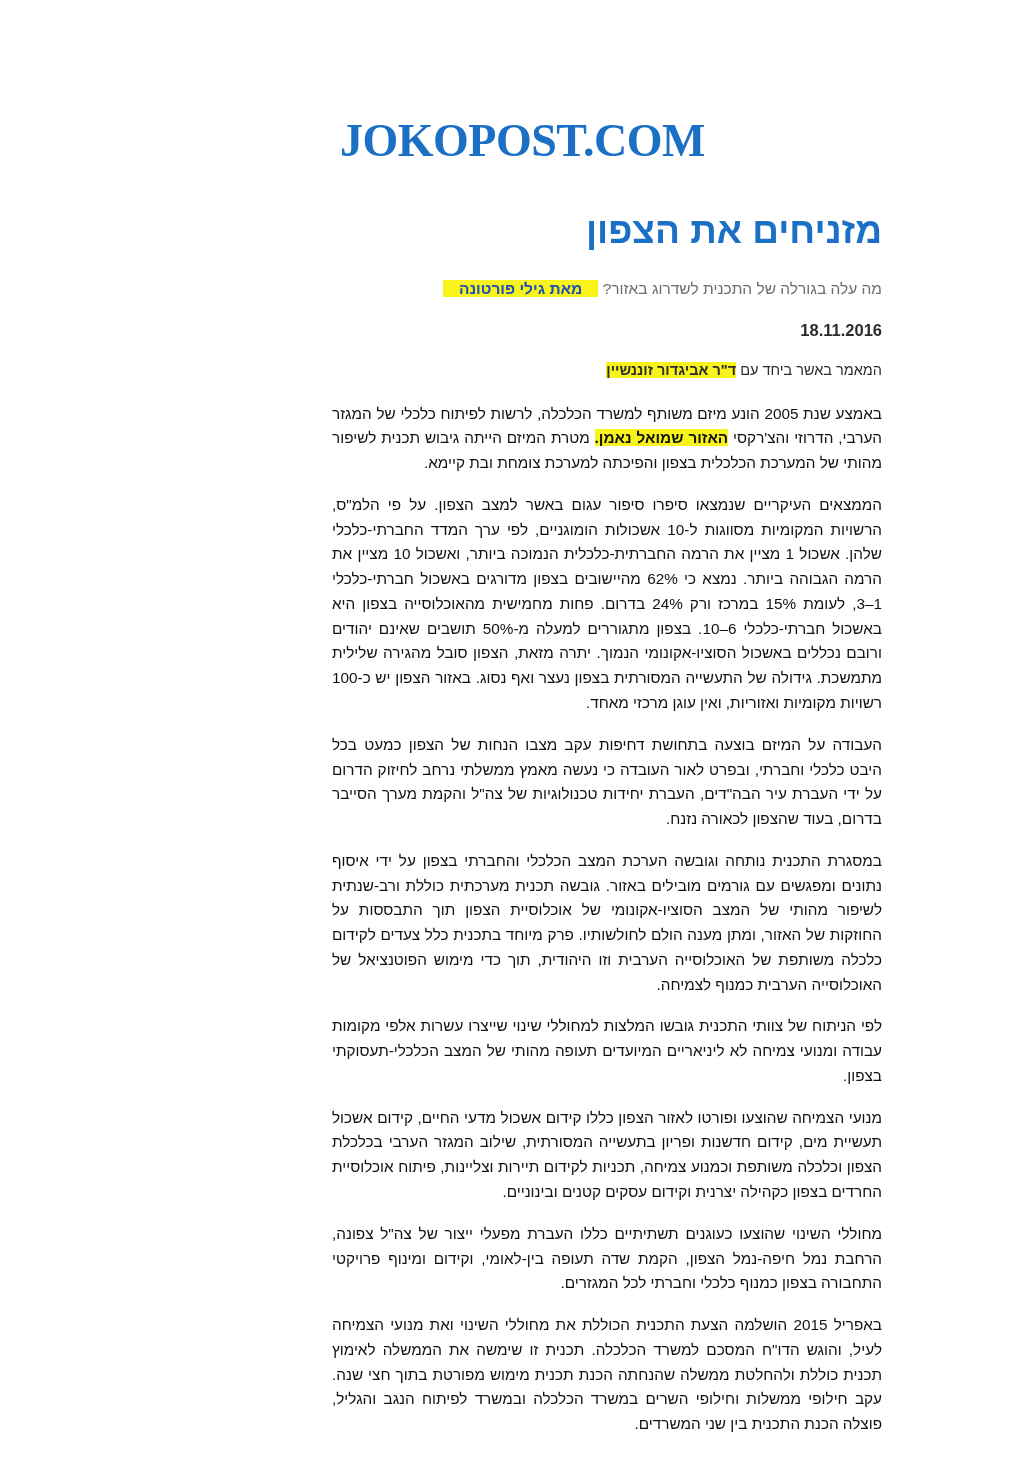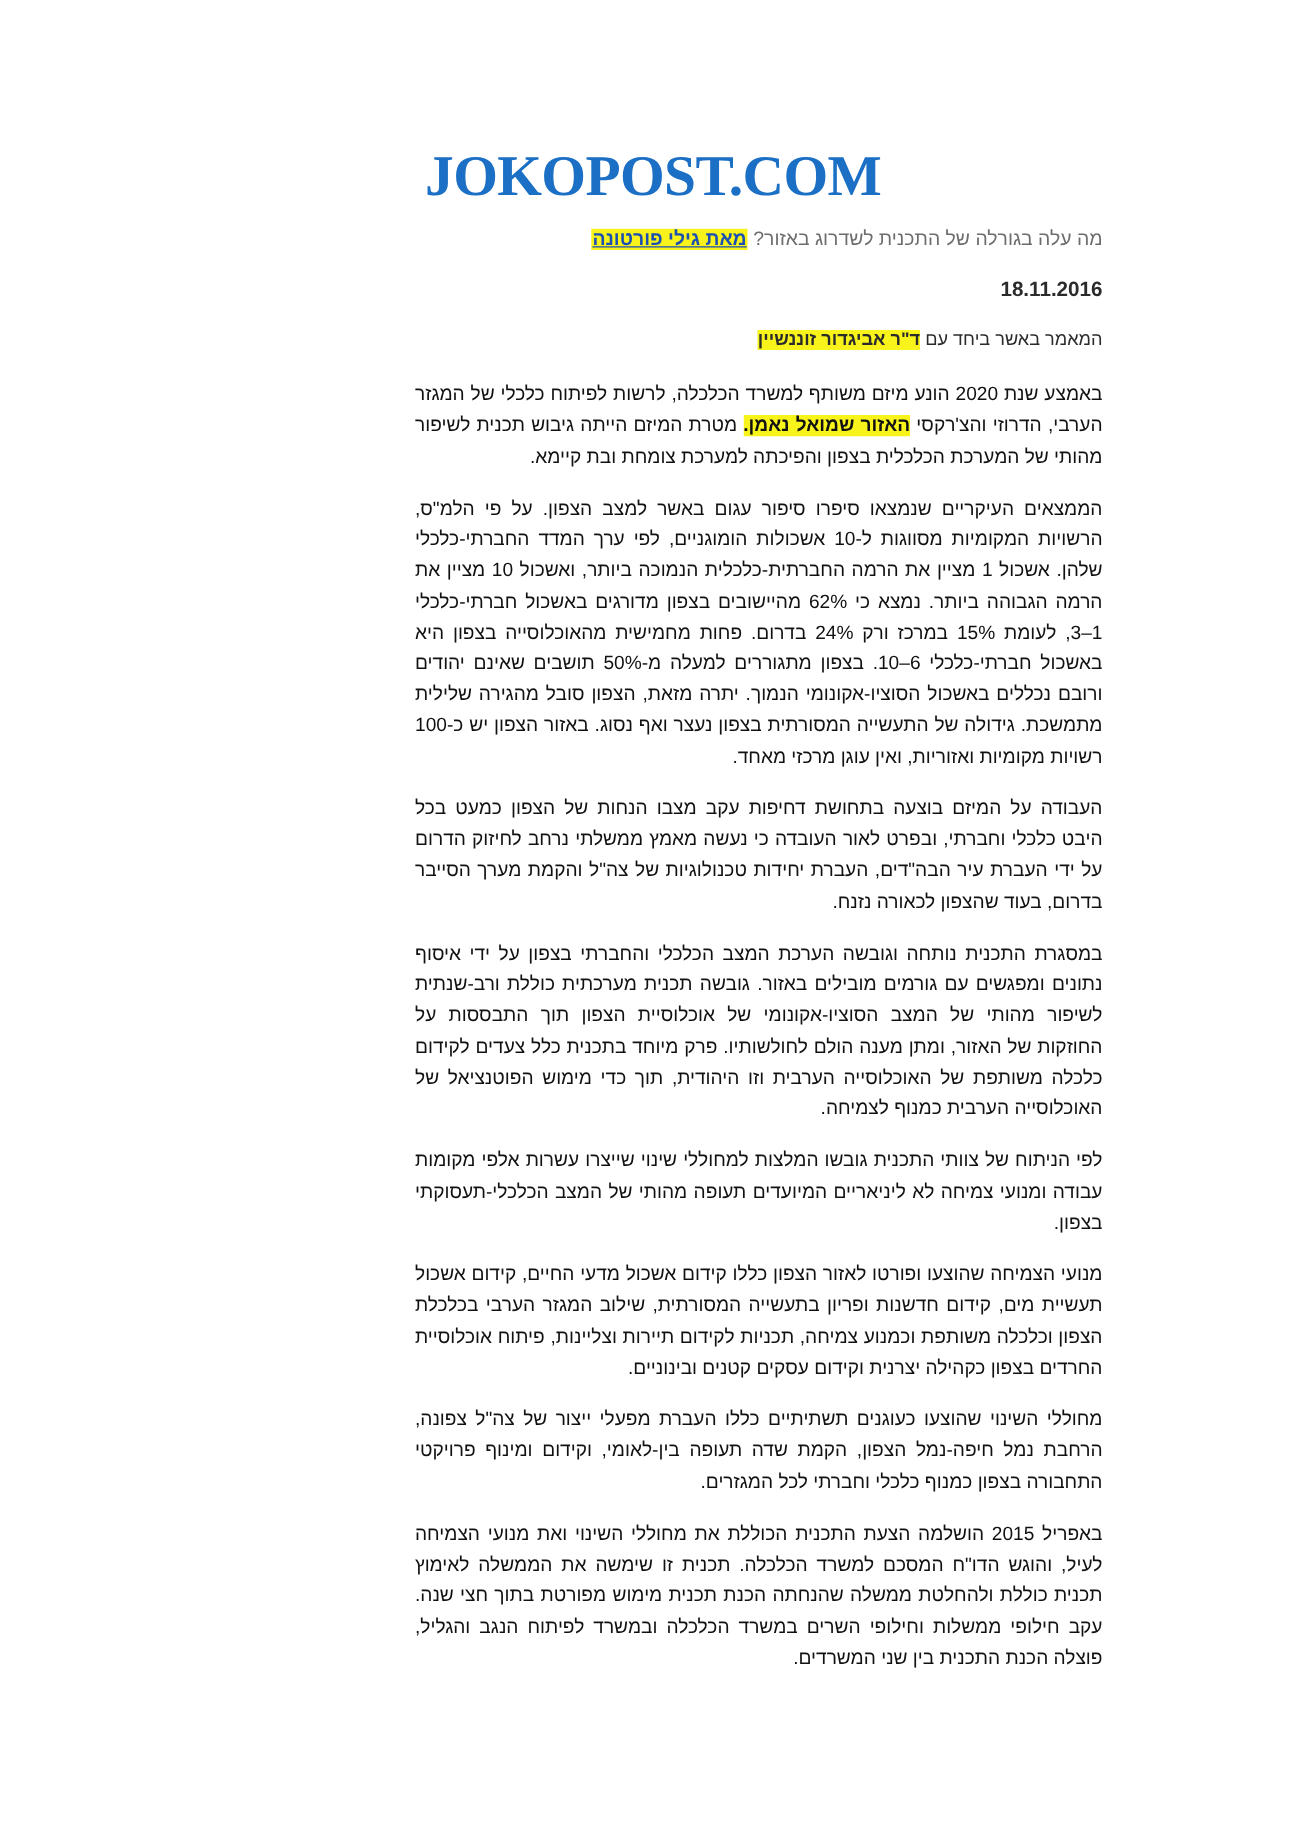--- a/index.html
+++ b/index.html
@@ -53,22 +53,21 @@
     text-align: right;
     font-size: 15.5px;
     color: #6d6d6d;
     direction: rtl;
     line-height: 1.5;
   }
   .subhead .byline {
     background: #f7f31b;
     color: #1b4fb4;
     font-weight: bold;
-    text-decoration: underline;
-    padding: 0 1px;
+    padding: 0 16px;
   }
   .date {
     margin-top: 20px;
     text-align: right;
     font-size: 16.5px;
     font-weight: bold;
     color: #2b2b2b;
     direction: rtl;
   }
   .coauthor {
@@ -108,35 +107,36 @@
 <body>
 
 <div class="page">
 
   <div class="masthead">
     <span class="logo">JOKOPOST.COM</span>
   </div>
 
   <div class="content">
 
+    <h1 class="headline">מזניחים את הצפון</h1>
 
     <div class="subhead">
       <span>מה עלה בגורלה של התכנית לשדרוג באזור?</span>
       <span class="byline">מאת גילי פורטונה</span>
     </div>
 
     <div class="date">18.11.2016</div>
 
     <div class="coauthor">
       <span>המאמר באשר ביחד עם</span>
       <span class="hl">ד"ר אביגדור זוננשיין</span>
     </div>
 
     <div class="body" id="article-body">
-        <p><span>באמצע שנת 2020 הונע מיזם משותף למשרד הכלכלה, לרשות לפיתוח כלכלי של המגזר הערבי, הדרוזי והצ'רקסי </span><span class="hl-bold">האזור שמואל נאמן.</span><span> מטרת המיזם הייתה גיבוש תכנית לשיפור מהותי של המערכת הכלכלית בצפון והפיכתה למערכת צומחת ובת קיימא.</span></p>
+        <p><span>באמצע שנת 2005 הונע מיזם משותף למשרד הכלכלה, לרשות לפיתוח כלכלי של המגזר הערבי, הדרוזי והצ'רקסי </span><span class="hl-bold">האזור שמואל נאמן.</span><span> מטרת המיזם הייתה גיבוש תכנית לשיפור מהותי של המערכת הכלכלית בצפון והפיכתה למערכת צומחת ובת קיימא.</span></p>
         <p><span>הממצאים העיקריים שנמצאו סיפרו סיפור עגום באשר למצב הצפון. על פי הלמ"ס, הרשויות המקומיות מסווגות ל-10 אשכולות הומוגניים, לפי ערך המדד החברתי-כלכלי שלהן. אשכול 1 מציין את הרמה החברתית-כלכלית הנמוכה ביותר, ואשכול 10 מציין את הרמה הגבוהה ביותר. נמצא כי 62% מהיישובים בצפון מדורגים באשכול חברתי-כלכלי 1–3, לעומת 15% במרכז ורק 24% בדרום. פחות מחמישית מהאוכלוסייה בצפון היא באשכול חברתי-כלכלי 6–10. בצפון מתגוררים למעלה מ-50% תושבים שאינם יהודים ורובם נכללים באשכול הסוציו-אקונומי הנמוך. יתרה מזאת, הצפון סובל מהגירה שלילית מתמשכת. גידולה של התעשייה המסורתית בצפון נעצר ואף נסוג. באזור הצפון יש כ-100 רשויות מקומיות ואזוריות, ואין עוגן מרכזי מאחד.</span></p>
         <p><span>העבודה על המיזם בוצעה בתחושת דחיפות עקב מצבו הנחות של הצפון כמעט בכל היבט כלכלי וחברתי, ובפרט לאור העובדה כי נעשה מאמץ ממשלתי נרחב לחיזוק הדרום על ידי העברת עיר הבה"דים, העברת יחידות טכנולוגיות של צה"ל והקמת מערך הסייבר בדרום, בעוד שהצפון לכאורה נזנח.</span></p>
         <p><span>במסגרת התכנית נותחה וגובשה הערכת המצב הכלכלי והחברתי בצפון על ידי איסוף נתונים ומפגשים עם גורמים מובילים באזור. גובשה תכנית מערכתית כוללת ורב-שנתית לשיפור מהותי של המצב הסוציו-אקונומי של אוכלוסיית הצפון תוך התבססות על החוזקות של האזור, ומתן מענה הולם לחולשותיו. פרק מיוחד בתכנית כלל צעדים לקידום כלכלה משותפת של האוכלוסייה הערבית וזו היהודית, תוך כדי מימוש הפוטנציאל של האוכלוסייה הערבית כמנוף לצמיחה.</span></p>
         <p><span>לפי הניתוח של צוותי התכנית גובשו המלצות למחוללי שינוי שייצרו עשרות אלפי מקומות עבודה ומנועי צמיחה לא ליניאריים המיועדים תעופה מהותי של המצב הכלכלי-תעסוקתי בצפון.</span></p>
         <p><span>מנועי הצמיחה שהוצעו ופורטו לאזור הצפון כללו קידום אשכול מדעי החיים, קידום אשכול תעשיית מים, קידום חדשנות ופריון בתעשייה המסורתית, שילוב המגזר הערבי בכלכלת הצפון וכלכלה משותפת וכמנוע צמיחה, תכניות לקידום תיירות וצליינות, פיתוח אוכלוסיית החרדים בצפון כקהילה יצרנית וקידום עסקים קטנים ובינוניים.</span></p>
         <p><span>מחוללי השינוי שהוצעו כעוגנים תשתיתיים כללו העברת מפעלי ייצור של צה"ל צפונה, הרחבת נמל חיפה-נמל הצפון, הקמת שדה תעופה בין-לאומי, וקידום ומינוף פרויקטי התחבורה בצפון כמנוף כלכלי וחברתי לכל המגזרים.</span></p>
         <p><span>באפריל 2015 הושלמה הצעת התכנית הכוללת את מחוללי השינוי ואת מנועי הצמיחה לעיל, והוגש הדו"ח המסכם למשרד הכלכלה. תכנית זו שימשה את הממשלה לאימוץ תכנית כוללת ולהחלטת ממשלה שהנחתה הכנת תכנית מימוש מפורטת בתוך חצי שנה. עקב חילופי ממשלות וחילופי השרים במשרד הכלכלה ובמשרד לפיתוח הנגב והגליל, פוצלה הכנת התכנית בין שני המשרדים.</span></p>
       </div>
 
   </div>

